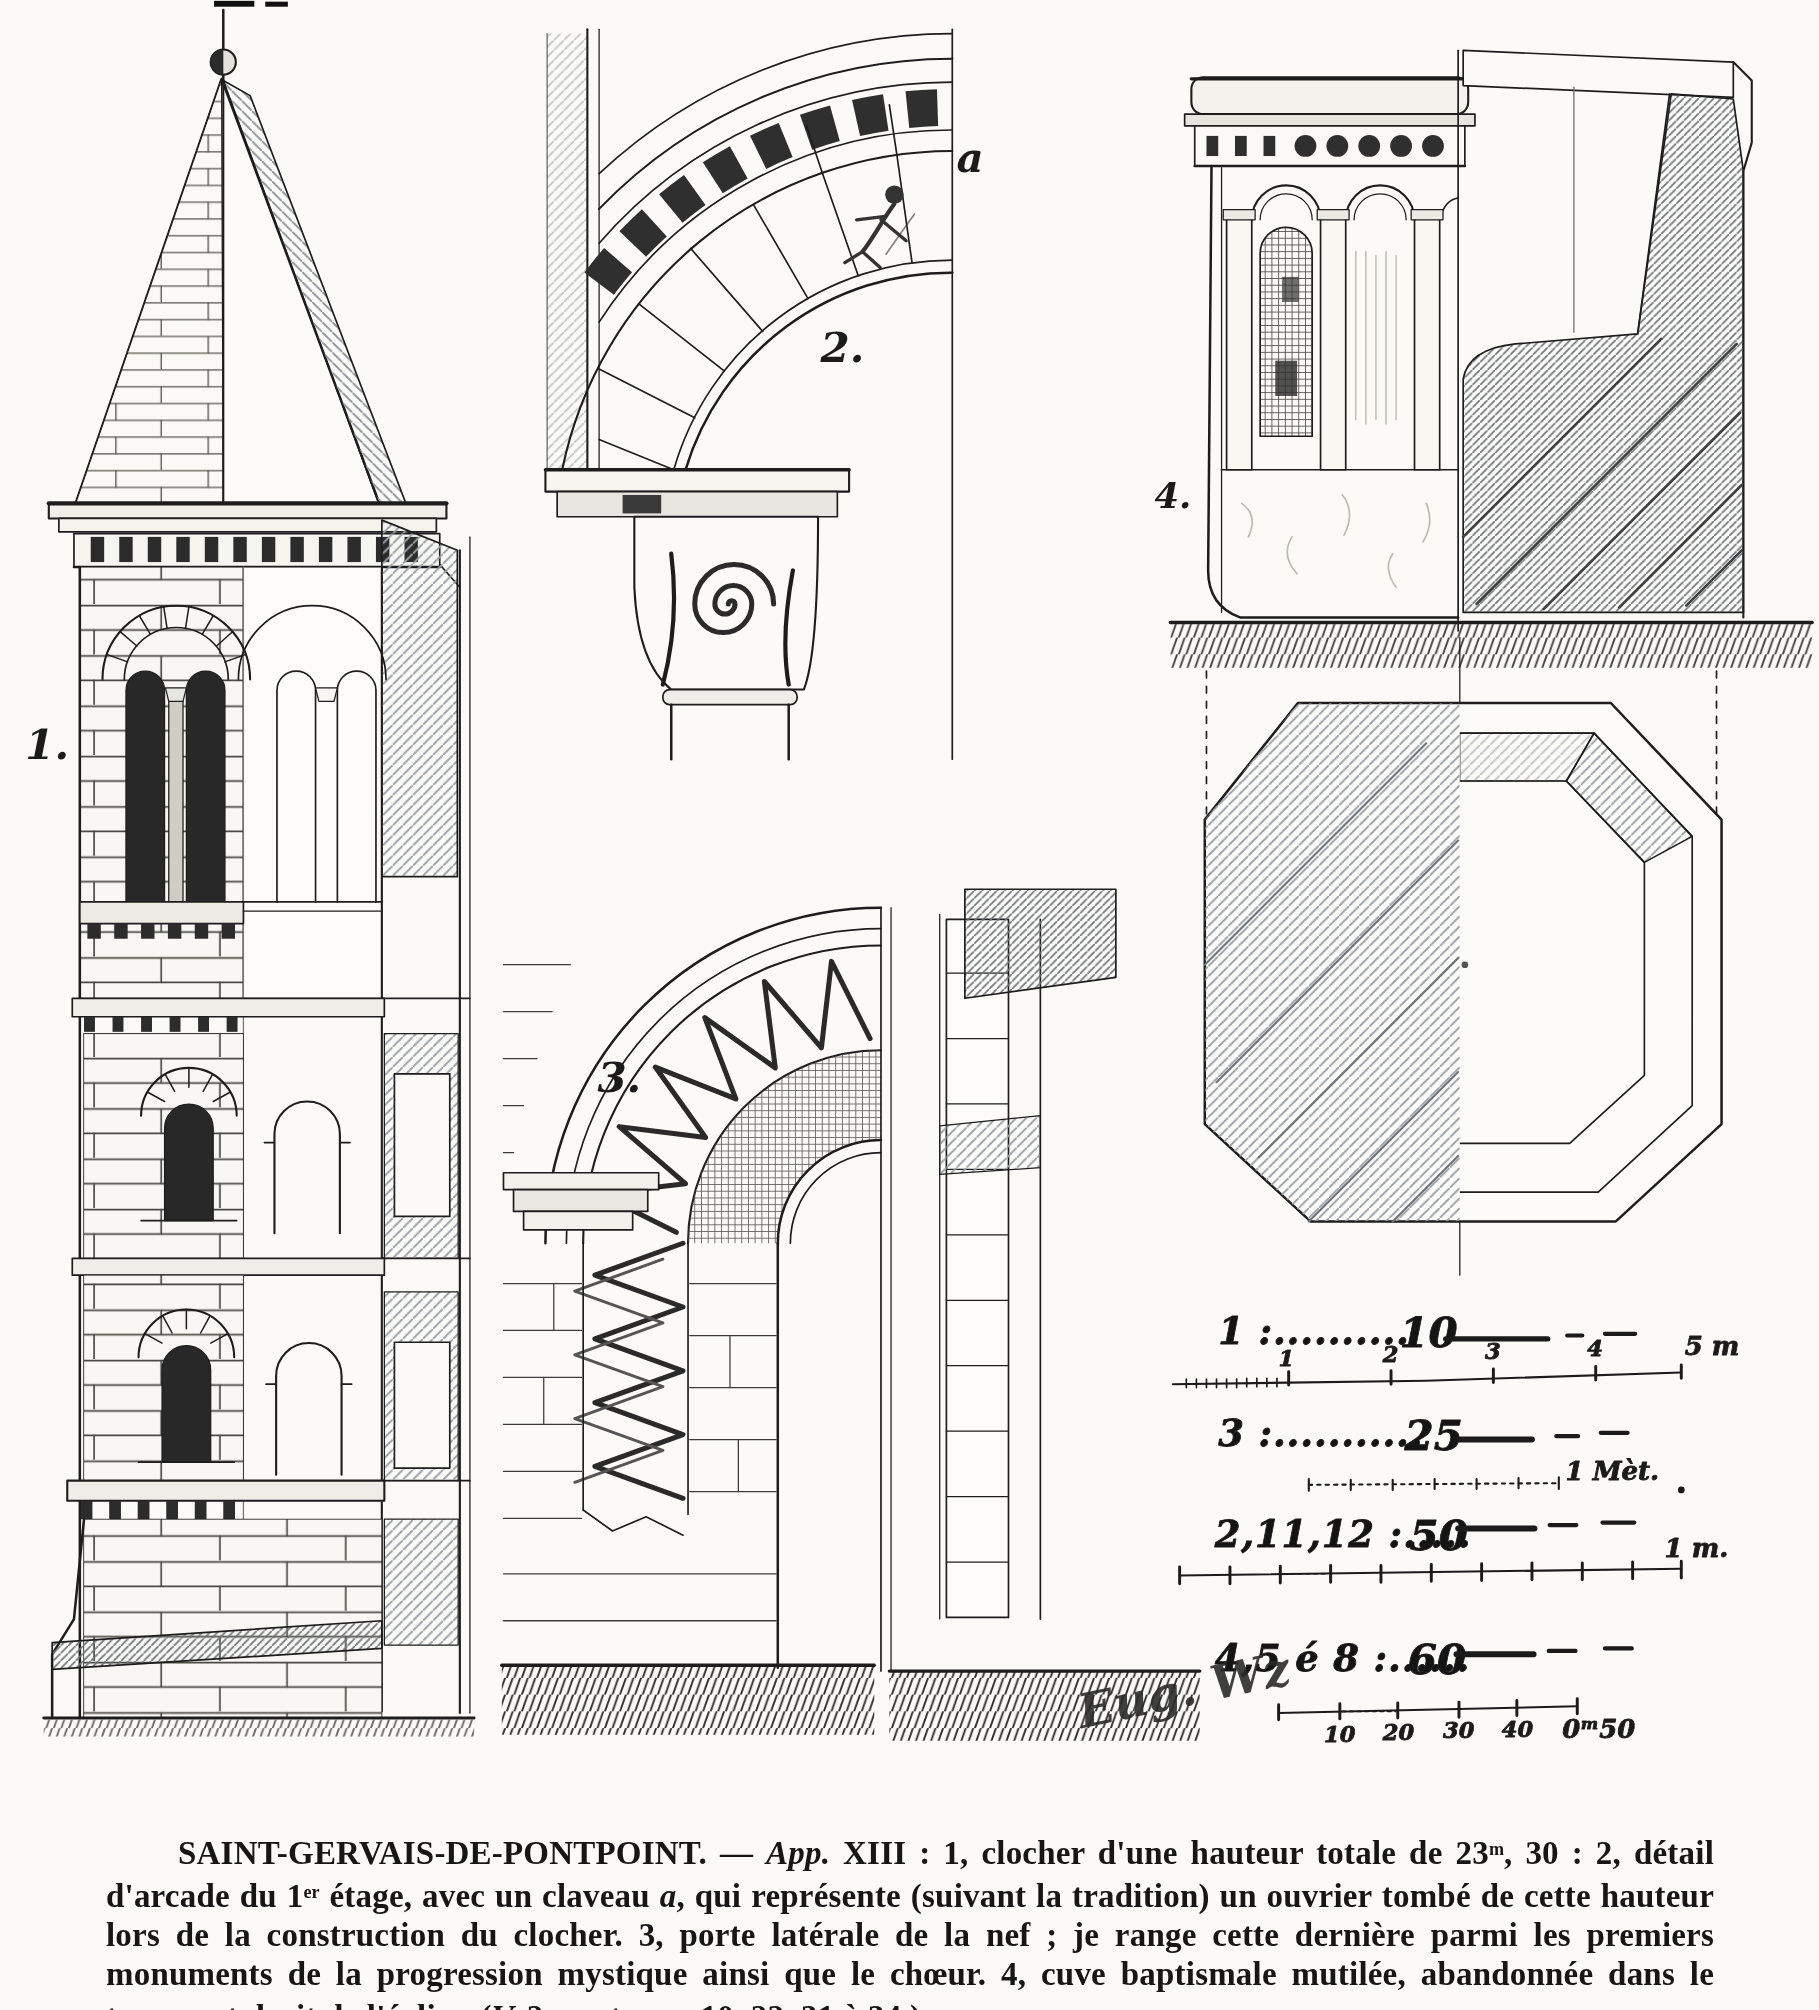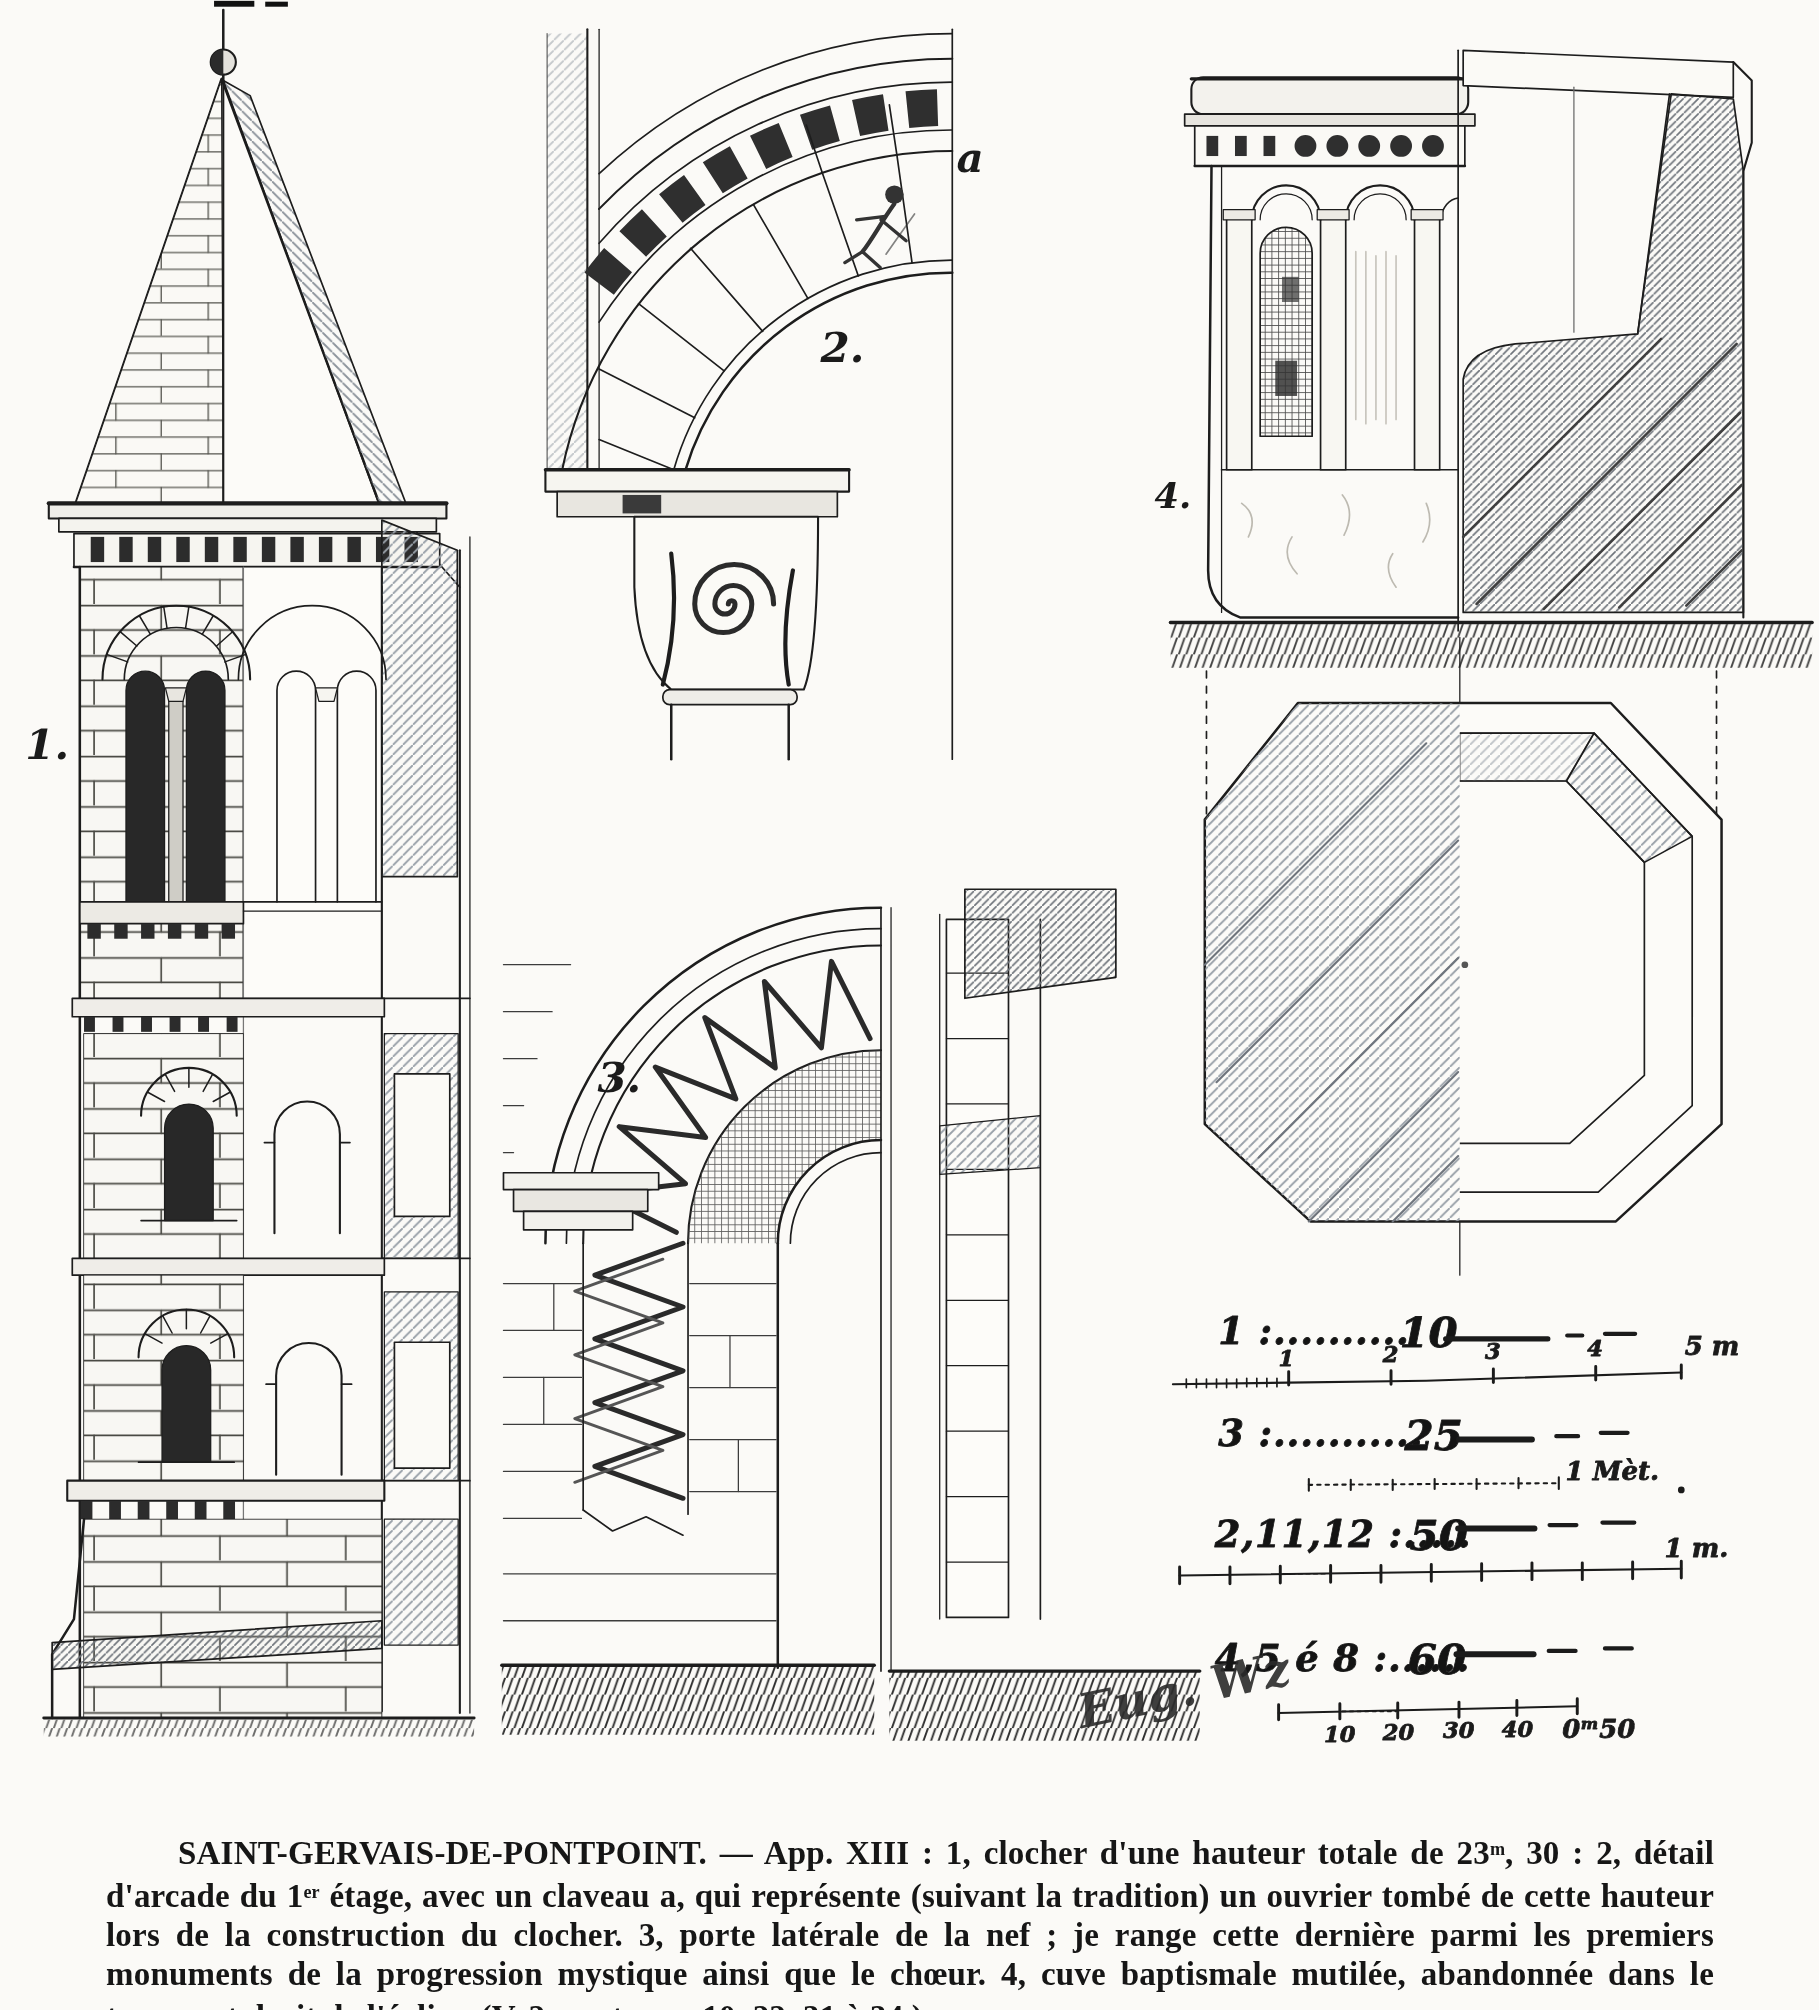--- a/index.html
+++ b/index.html
@@ -3,21 +3,21 @@
 <meta charset="utf-8">
 <style>
   html,body{margin:0;padding:0;background:#e8e6e1;}
   .page{position:relative;width:1819px;height:2010px;background:#fbfaf7;overflow:hidden;
         font-family:"Liberation Serif","DejaVu Serif",serif;}
   .plate{position:absolute;left:0;top:0;}
   .caption{position:absolute;left:106px;top:1797px;width:1608px;
            font-family:"Liberation Serif","DejaVu Serif",serif;
            font-weight:700;font-size:33px;line-height:39px;color:#161616;
            text-align:justify;text-indent:72px;letter-spacing:0.2px;}
-  .caption .i{}
+  .caption .i{font-style:italic;}
   .caption .sup{font-size:.55em;vertical-align:.5em;letter-spacing:0;}
   .figlabel{font:italic 700 50px "DejaVu Serif",serif;fill:#1b1b1b;}
   .scaletext{font:italic 700 44px "DejaVu Serif",serif;fill:#141414;letter-spacing:1px;}
   .scaleval{font:italic 700 50px "DejaVu Serif",serif;fill:#141414;}
   .rulenum{font:italic 700 27px "DejaVu Serif",serif;fill:#1b1b1b;}
   .rulend{font:italic 700 31px "DejaVu Serif",serif;fill:#1b1b1b;}
   .sig{font:italic 700 56px "DejaVu Serif",serif;fill:#2b2b2b;opacity:.9;}
 </style>
 </head>
 <body>

